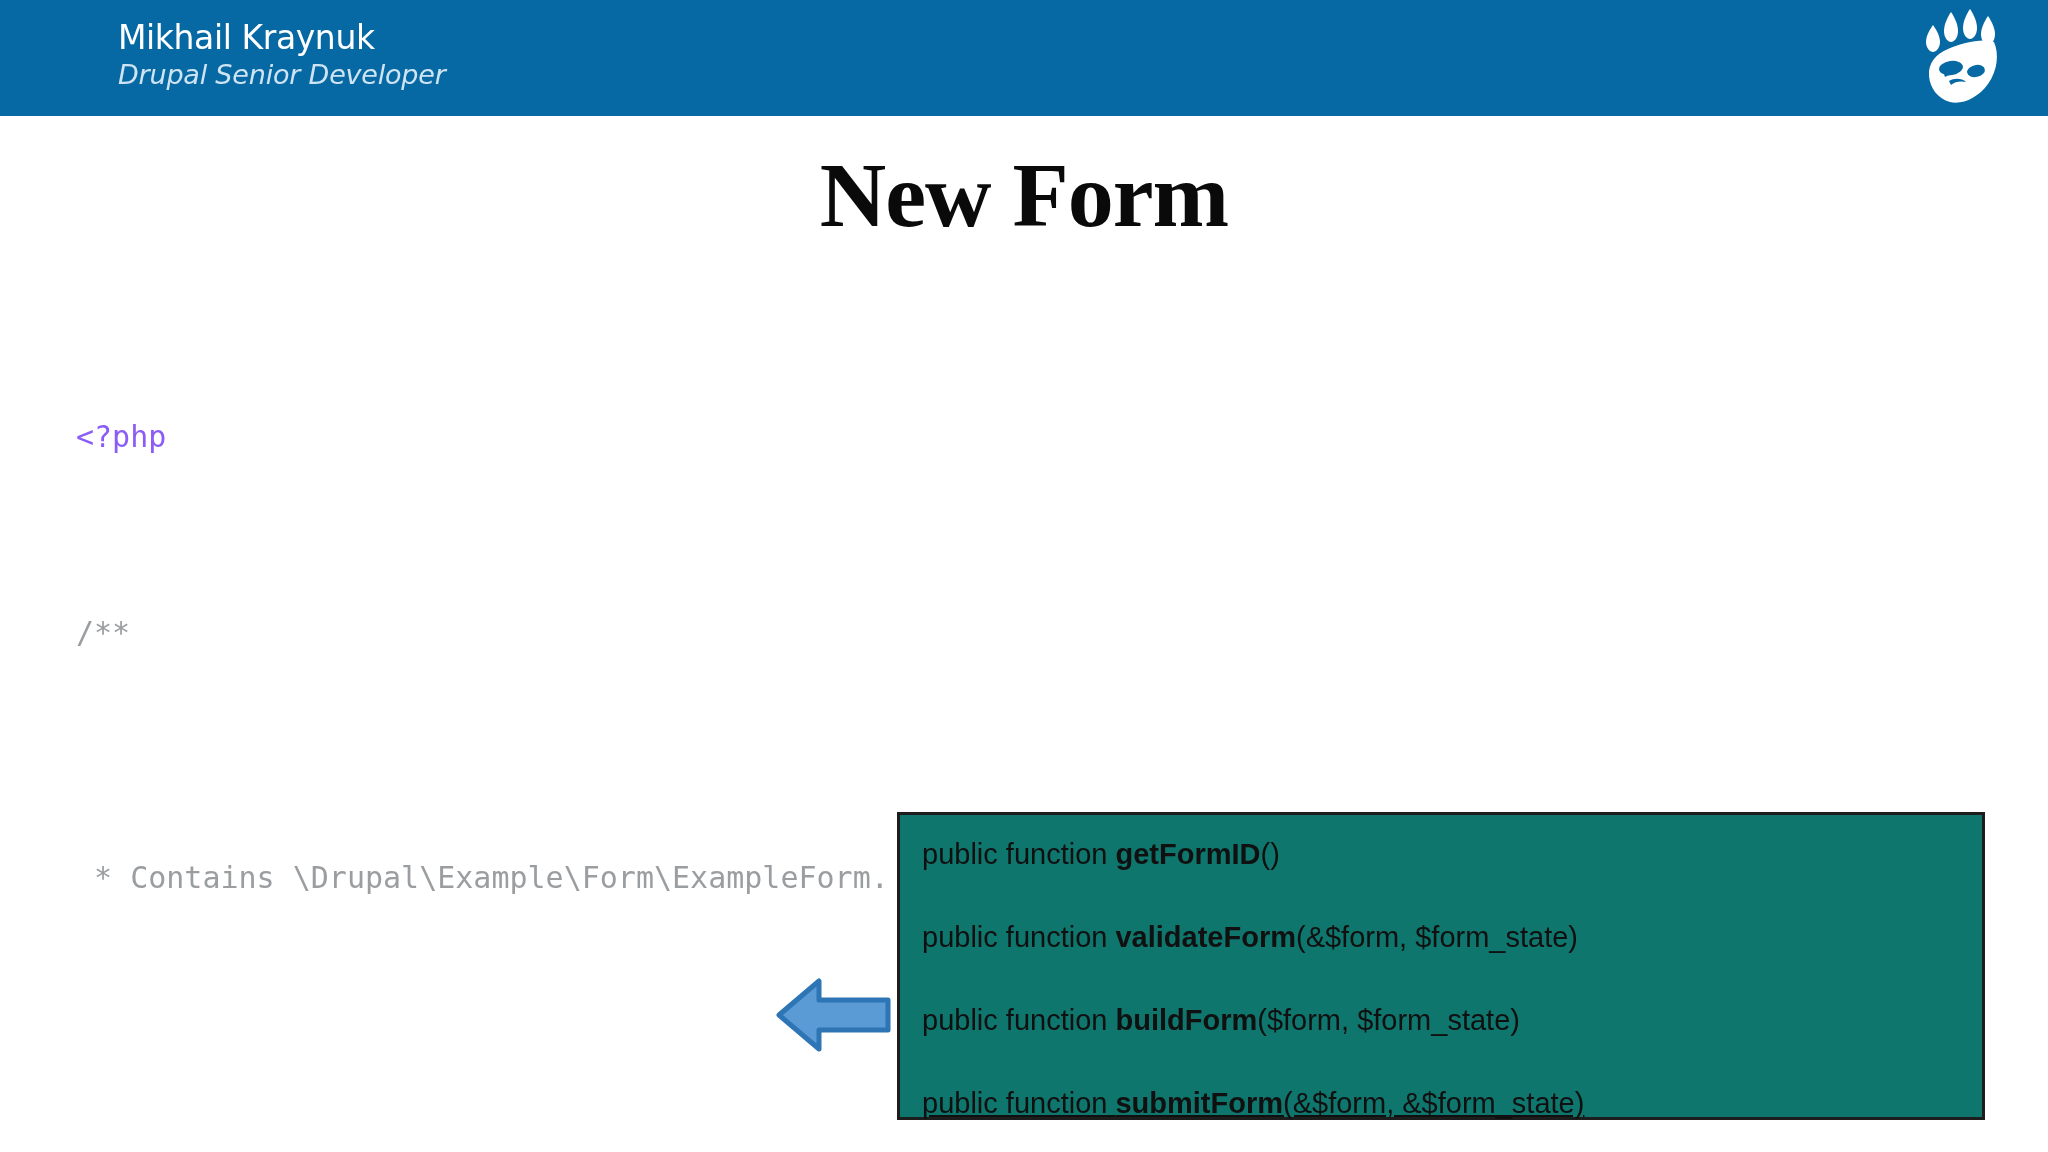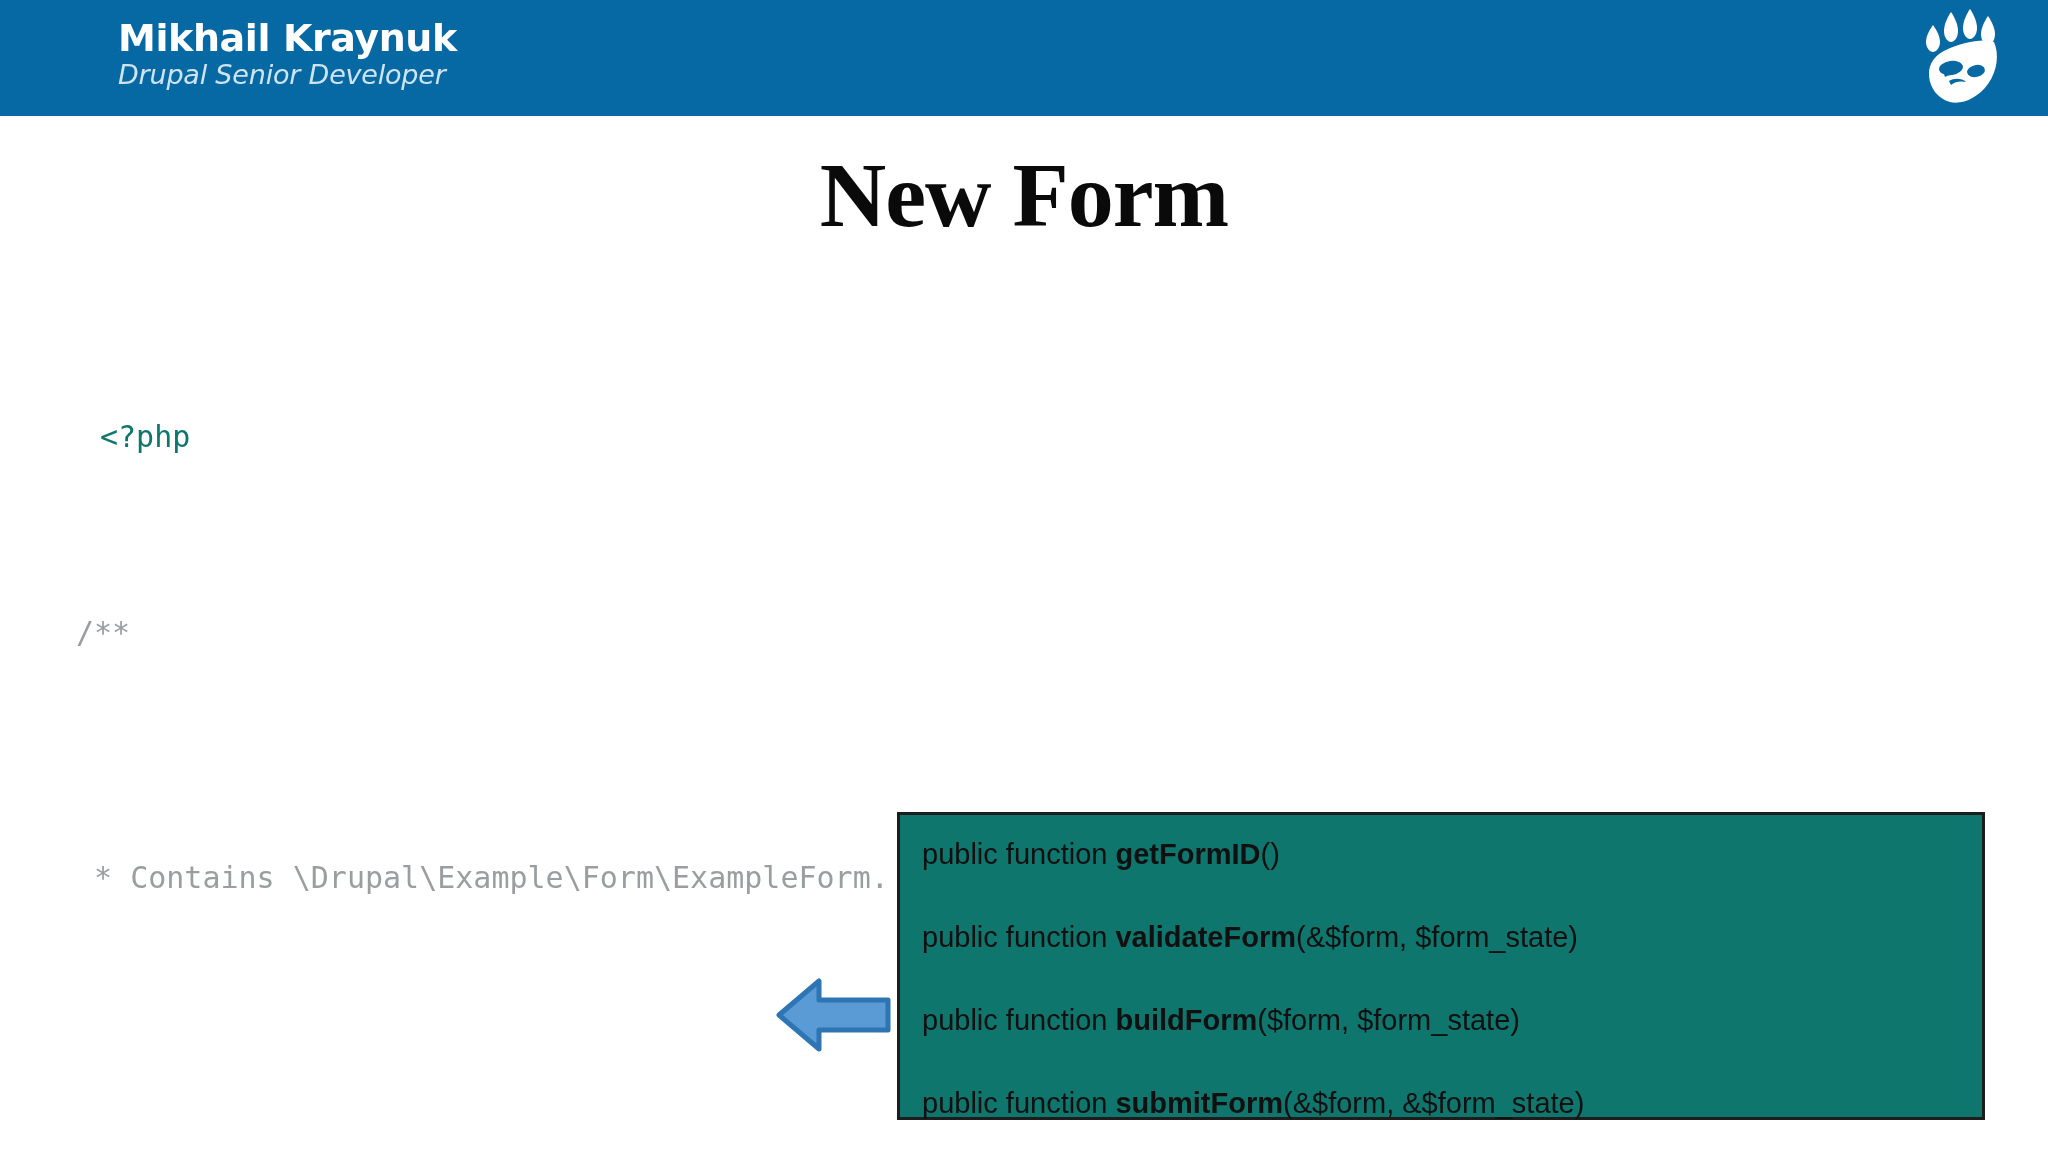--- a/index.html
+++ b/index.html
@@ -26,22 +26,22 @@
     background: #0669A4;
     box-sizing: border-box;
   }
   .header-text {
     position: absolute;
     left: 118px;
     top: 18px;
   }
   .presenter-name {
     font-family: "DejaVu Sans", sans-serif;
-    font-size: 38px;
-    font-weight: bold;
+    font-size: 33px;
+    font-weight: normal;
     color: #ffffff;
     letter-spacing: -0.4px;
     line-height: 40px;
     white-space: nowrap;
   }
   .presenter-role {
     font-family: "DejaVu Sans", sans-serif;
     font-size: 27px;
     font-style: italic;
     font-weight: normal;
@@ -82,21 +82,21 @@
     left: 76px;
     top: 265px;
     font-family: "DejaVu Sans Mono", monospace;
     font-size: 30px;
     line-height: 49px;
     white-space: pre;
     letter-spacing: 0px;
   }
   .code-line { height: 49px; white-space: pre; }
 
-  .tok-php      { color: #0f766e; margin-left: 24px; }
+  .tok-php      { color: #8b5cf6; }
   .tok-comment  { color: #9b9ea1; }
 
   
   .arrow-wrap {
     position: absolute;
     left: 775px;
     top: 975px;
     width: 120px;
     height: 80px;
   }
@@ -115,21 +115,21 @@
     padding: 22px 0 0 22px;
   }
   .callout-line {
     font-family: "Liberation Sans", sans-serif;
     font-size: 29px;
     line-height: 35px;
     color: #101010;
     white-space: nowrap;
     margin-bottom: 48px;
   }
-  .callout-line:last-child { margin-bottom: 0; }
+  .callout-line:last-child { margin-bottom: 0; text-decoration: underline; }
   .callout-line b { font-weight: bold; }
 </style>
 </head>
 <body>
 
 <div class="header-bar">
   <div class="header-text">
     <div class="presenter-name">Mikhail Kraynuk</div>
     <div class="presenter-role">Drupal Senior Developer</div>
   </div>

